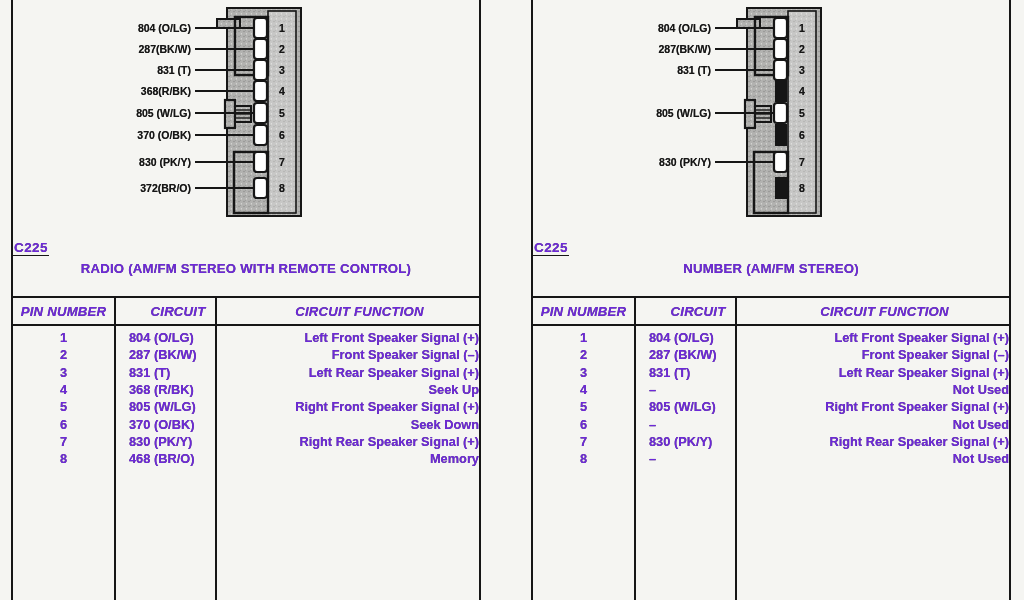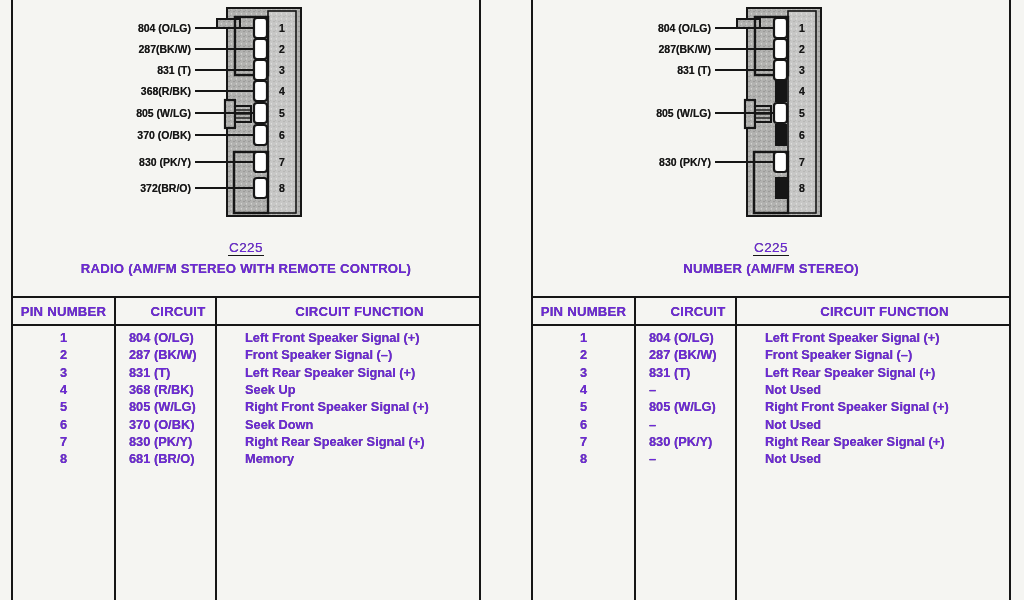--- a/index.html
+++ b/index.html
@@ -13,46 +13,46 @@
   .panel {
     position:absolute; top:0; height:600px;
     border-left:2px solid #161616; border-right:2px solid #161616;
   }
   .p-left  { left:11px;  width:470px; }
   .p-right { left:531px; width:480px; }
 
   .connector { position:absolute; top:5px; left:0; width:300px; height:215px; }
 
   .ctitle {
-    position:absolute; top:240px; left:0; right:0; text-align:center;
-    font-size:13.5px; font-weight:normal; letter-spacing:.4px;
+    position:absolute; top:240px; left:0; right:0; 
+    font-size:13.5px; font-weight:bold; letter-spacing:.4px;
   }
   .ctitle span { border-bottom:1.6px solid #161616; padding:0 1px; }
   .csub {
     position:absolute; top:261px; left:0; right:0; text-align:center;
     font-size:13.2px; font-weight:bold; letter-spacing:.2px;
   }
 
   .table-area {
     position:absolute; top:296px; left:0; right:0; height:304px;
     border-top:2px solid #161616;
   }
   .vline { position:absolute; top:0; bottom:0; width:2px; background:#161616; }
   .v1 { left:101px; } .v2 { left:202px; }
   .thead {
     display:flex; height:28px; border-bottom:2px solid #161616;
-    font-weight:bold; font-size:13.2px; letter-spacing:.2px;
+    font-weight:bold; font-size:13.2px; letter-spacing:.2px;font-style:italic;
   }
   .hcell { display:flex; align-items:center; justify-content:center; height:100%; }
   .h0 { width:101px; } .h1 { width:124px; margin-left:2px; } .h2 { flex:1; }
   .rows { padding-top:3px; }
   .trow { display:flex; height:17.3px; align-items:center; font-weight:bold; font-size:12.8px; }
   .tcell.c0 { width:101px; text-align:center; }
   .tcell.c1 { width:101px; margin-left:2px; padding-left:13px; }
-  .tcell.c2 { flex:1; margin-left:2px; padding-left:26px; white-space:nowrap; }
+  .tcell.c2 { flex:1; margin-left:2px; padding-left:26px; white-space:nowrap;text-align:right; }
 </style>
 </head>
 <body>
 
 <div class="page">
 
   <section class="panel p-left">
     <svg class="connector" xmlns="http://www.w3.org/2000/svg" viewBox="0 0 300 215">
         <defs>
           <pattern id="stip0" width="5" height="5" patternUnits="userSpaceOnUse">
@@ -148,21 +148,21 @@
             <div class="tcell c1">370 (O/BK)</div>
             <div class="tcell c2">Seek Down</div>
           </div>
           <div class="trow">
             <div class="tcell c0">7</div>
             <div class="tcell c1">830 (PK/Y)</div>
             <div class="tcell c2">Right Rear Speaker Signal (+)</div>
           </div>
           <div class="trow">
             <div class="tcell c0">8</div>
-            <div class="tcell c1">681 (BR/O)</div>
+            <div class="tcell c1">468 (BR/O)</div>
             <div class="tcell c2">Memory</div>
           </div>
         </div>
     </div>
   </section>
 
   <section class="panel p-right">
     <svg class="connector" xmlns="http://www.w3.org/2000/svg" viewBox="0 0 300 215">
         <defs>
           <pattern id="stip1" width="5" height="5" patternUnits="userSpaceOnUse">

